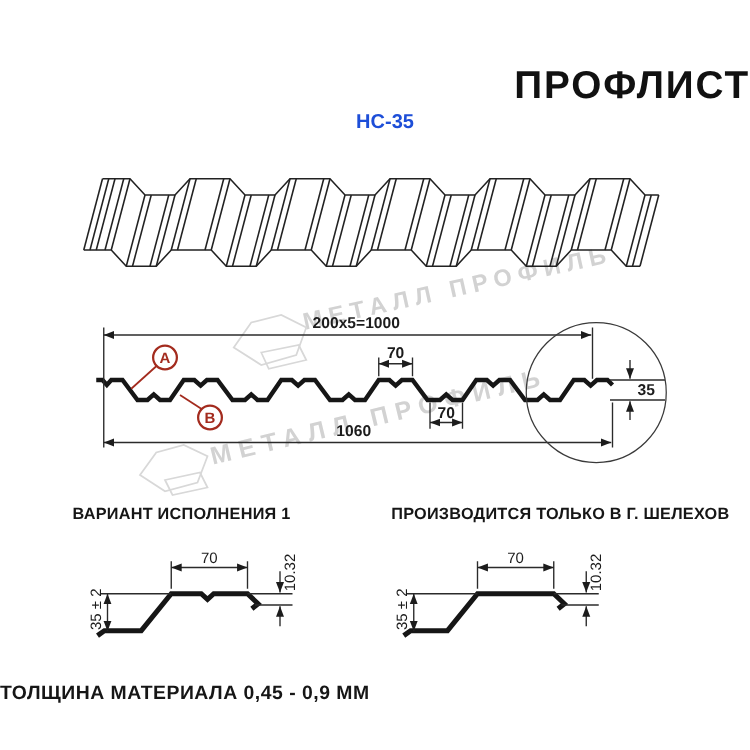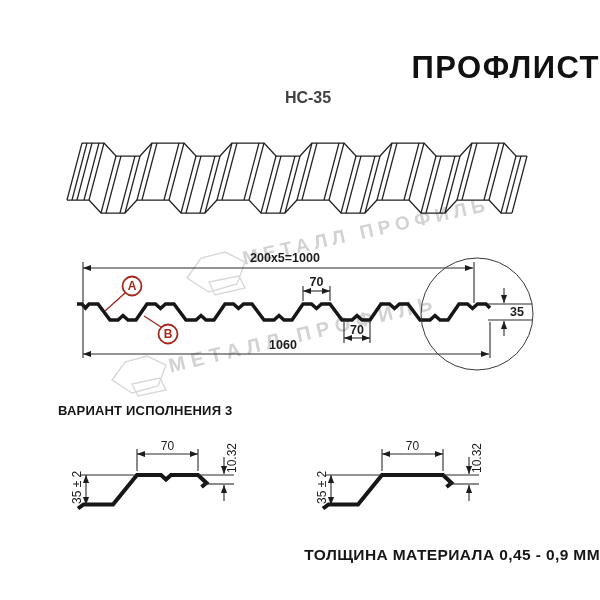--- a/index.html
+++ b/index.html
@@ -6,34 +6,34 @@
   body {
     width:600px; height:600px; background:#ffffff; position:relative; overflow:hidden;
     font-family:"Liberation Sans", sans-serif; color:#161616;
   }
   .title {
     position:absolute; top:50px; left:0; right:0; text-align:right;
     font-size:31px; font-weight:800; letter-spacing:1.5px; color:#111;
   }
   .subtitle {
     position:absolute; top:89px; left:0; right:0; text-align:center;
-    font-size:16px; font-weight:700; color:#404040;padding-left:16px;
+    font-size:16px; font-weight:700; color:#1d4ed8;padding-left:16px;
   }
   .wm {
     position:absolute; color:#d2d2d2; font-weight:700; white-space:nowrap;
     transform-origin:left center; user-select:none;
   }
   .wm1 { left:243px; top:248px; font-size:19px; letter-spacing:5px; transform:rotate(-12.5deg); }
   .wm2 { left:169px; top:355px; font-size:20px; letter-spacing:6px; transform:rotate(-13.5deg); }
   .drawing { position:absolute; left:0; top:0; }
   .vh { position:absolute; font-size:13px; font-weight:700; line-height:15.5px; letter-spacing:0.2px; }
   .v1t { left:58px; top:403px; }
   .v2t { left:313px; top:403px; }
   .footer {
-    position:absolute; top:546px; left:0; right:0; text-align:right;
+    position:absolute; top:546px; left:0; right:0; text-align:left;
     font-size:15.5px; font-weight:700; letter-spacing:0.4px;
   }
   svg text { font-family:"Liberation Sans", sans-serif; fill:#1c1c1c; }
   .dt { font-size:12.5px; font-weight:700; }
   .dv { font-size:12px; font-weight:400; }
   .cl { font-size:12px; font-weight:700; fill:#a32b1e; }
   .thin  { stroke:#2b2b2b; stroke-width:1.1; fill:none; }
   .thick { stroke:#161616; stroke-width:3.5; fill:none; stroke-linejoin:miter; }
   .vthick{ stroke:#161616; stroke-width:4;   fill:none; stroke-linejoin:miter; }
   .sheet { stroke:#222222; stroke-width:1.25; fill:none; stroke-linejoin:round; }
@@ -204,17 +204,18 @@
     </g>
     <text class="dv" transform="translate(481,473) rotate(-90)">10.32</text>
     <g class="thin">
       <line x1="382" y1="475" x2="325" y2="475"></line>
       <line x1="331" y1="475" x2="331" y2="505" marker-start="url(#ah)" marker-end="url(#ah)"></line>
     </g>
     <text class="dv" transform="translate(325.5,504) rotate(-90)">35 ± 2</text>
   </g>
 </svg>
 
-<div class="vh v1t">ВАРИАНТ ИСПОЛНЕНИЯ 3</div>
+<div class="vh v1t">ВАРИАНТ ИСПОЛНЕНИЯ 1</div>
 <div class="vh v2t">
+  <div>ПРОИЗВОДИТСЯ ТОЛЬКО В Г. ШЕЛЕХОВ</div>
 </div>
 
 <div class="footer">ТОЛЩИНА МАТЕРИАЛА 0,45 - 0,9 ММ</div>
 
 </body></html>

